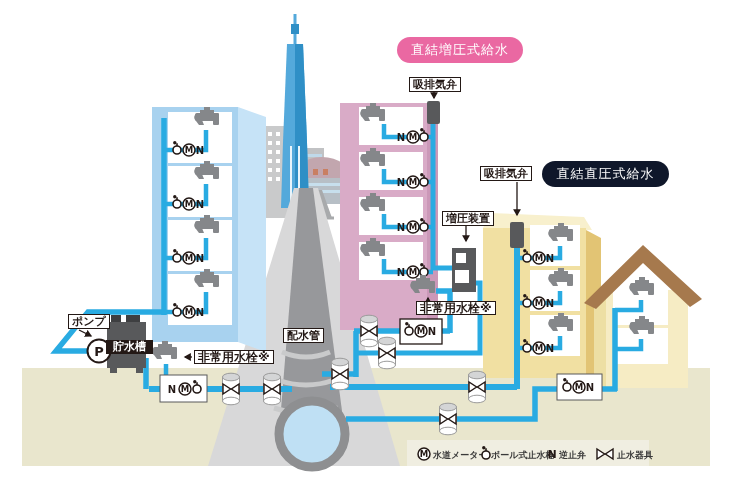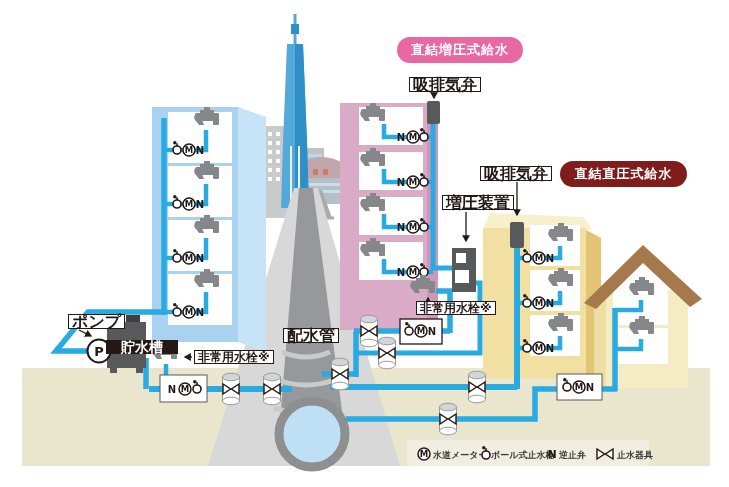--- a/index.html
+++ b/index.html
@@ -1,29 +1,29 @@
 <!DOCTYPE html>
 <html><head>
 <meta charset="utf-8">
 <style>
   html,body{margin:0;padding:0;background:#fff;}
   #stage{position:relative;width:729px;height:487px;background:#fff;overflow:hidden;
          font-family:"DejaVu Sans",sans-serif;}
   #stage svg{position:absolute;left:0;top:0;}
   svg text{font-family:"DejaVu Sans",sans-serif;}
-  .pill{position:absolute;color:#fff;font-weight:bold;font-size:13px;line-height:26px;
+  .pill{position:absolute;color:#fff;font-weight:normal;font-size:13px;line-height:26px;
         height:26px;text-align:center;border-radius:14px;letter-spacing:1px;}
   .pill-tank{left:143px;top:66px;width:114px;background:#29ABE2;}
   .pill-boost{left:397px;top:37px;width:126px;background:#EA68A2;}
-  .pill-direct{left:560px;top:161px;width:127px;background:#7f1d1d;}
+  .pill-direct{left:542px;top:161px;width:127px;background:#0f172a;}
   .tag{position:absolute;background:#fff;border:1.5px solid #231815;color:#231815;
-       font-weight:bold;font-size:16px;line-height:13px;padding:0 3px;white-space:nowrap;}
+       font-weight:bold;font-size:11px;line-height:13px;padding:0 3px;white-space:nowrap;}
   .tag-sm{font-size:12px;line-height:12px;}
-  .tag-dark{position:absolute;background:#231815;color:#fff;font-weight:bold;font-size:14px;
-       line-height:14px;padding:0 15px;white-space:nowrap;}
+  .tag-dark{position:absolute;background:#231815;color:#fff;font-weight:bold;font-size:11px;
+       line-height:14px;padding:0 7px;white-space:nowrap;}
 </style>
 </head>
 <body>
 
 <div id="stage">
 <svg width="729" height="487" viewBox="0 0 729 487">
   <defs>
     <g id="faucet">
       <path d="M12,1 h6 v3 h4 v3 h-14 v-3 h4 z" fill="#85878A"></path>
       <rect x="3" y="7" width="23" height="8" rx="2" fill="#85878A"></rect>
@@ -350,19 +350,19 @@
     <use href="#bowtie" x="596" y="448"></use>
     <text x="617" y="458" font-size="9" font-weight="bold">止水器具</text>
   </g>
 </svg>
 
 <div class="pill pill-boost">直結増圧式給水</div>
 <div class="pill pill-direct">直結直圧式給水</div>
 
 <div class="tag" style="left:409px;top:77px;">吸排気弁</div>
 <div class="tag" style="left:480px;top:166px;">吸排気弁</div>
-<div class="tag" style="left:442px;top:195px;text-align:center;">増圧装置</div>
+<div class="tag" style="left:442px;top:211px;text-align:center;">増圧装置</div>
 <div class="tag" style="left:283px;top:328px;text-align:center;">配水管</div>
 <div class="tag" style="left:68px;top:314px;">ポンプ</div>
 <div class="tag tag-sm" style="left:194px;top:350px;">非常用水栓※</div>
 <div class="tag tag-sm" style="left:416px;top:301px;">非常用水栓※</div>
 <div class="tag-dark" style="left:106px;top:340px;">貯水槽</div>
 </div>
 
 </body></html>

